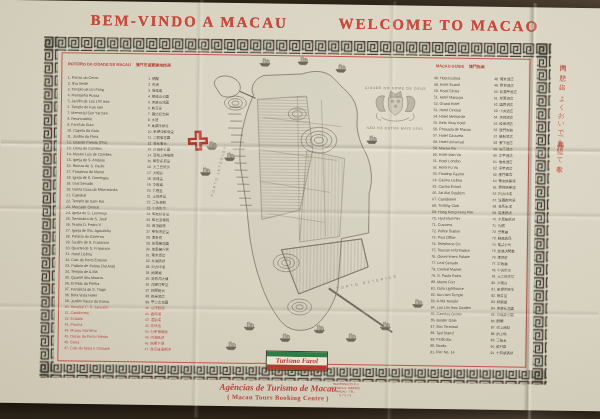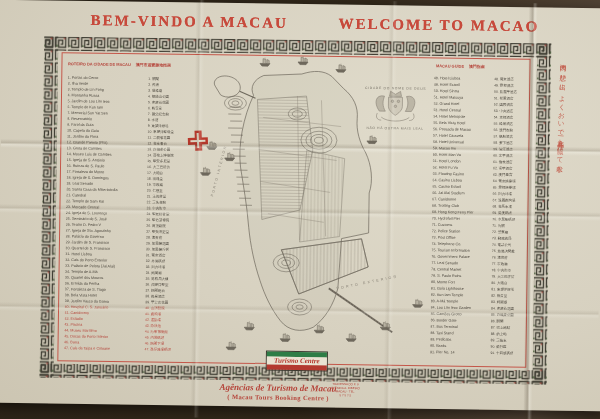--- a/index.html
+++ b/index.html
@@ -569,21 +569,21 @@
             <div class="irow" style="line-height: 13px;">
               <span class="nm">91. Pier No. 14</span>
               <span class="zh">91. 十四號碼頭</span>
             </div>
           </div>
       </div>
 
       <div class="abs logo" style="left:268px;top:351px;">
         <div class="g"></div>
         <div class="w">
-            <span>Turismo Centre</span>
+            <span>Turismo Farol</span>
           </div>
         <div class="r"></div>
       </div>
 
       <div class="abs ftr1" style="left:222px;top:383px;">Agências de Turismo de Macau</div>
       <div class="abs ftr2" style="left:230px;top:394px;">( Macau Tours Booking Centre )</div>
       <div class="abs" style="left:318px;top:382px;width:60px;">
         <div class="scale49 contact" id="contact-lines">
             <div>TRAVESSA DO P. 9</div>
             <div>AVENIDA A. RIBEIRO</div>

